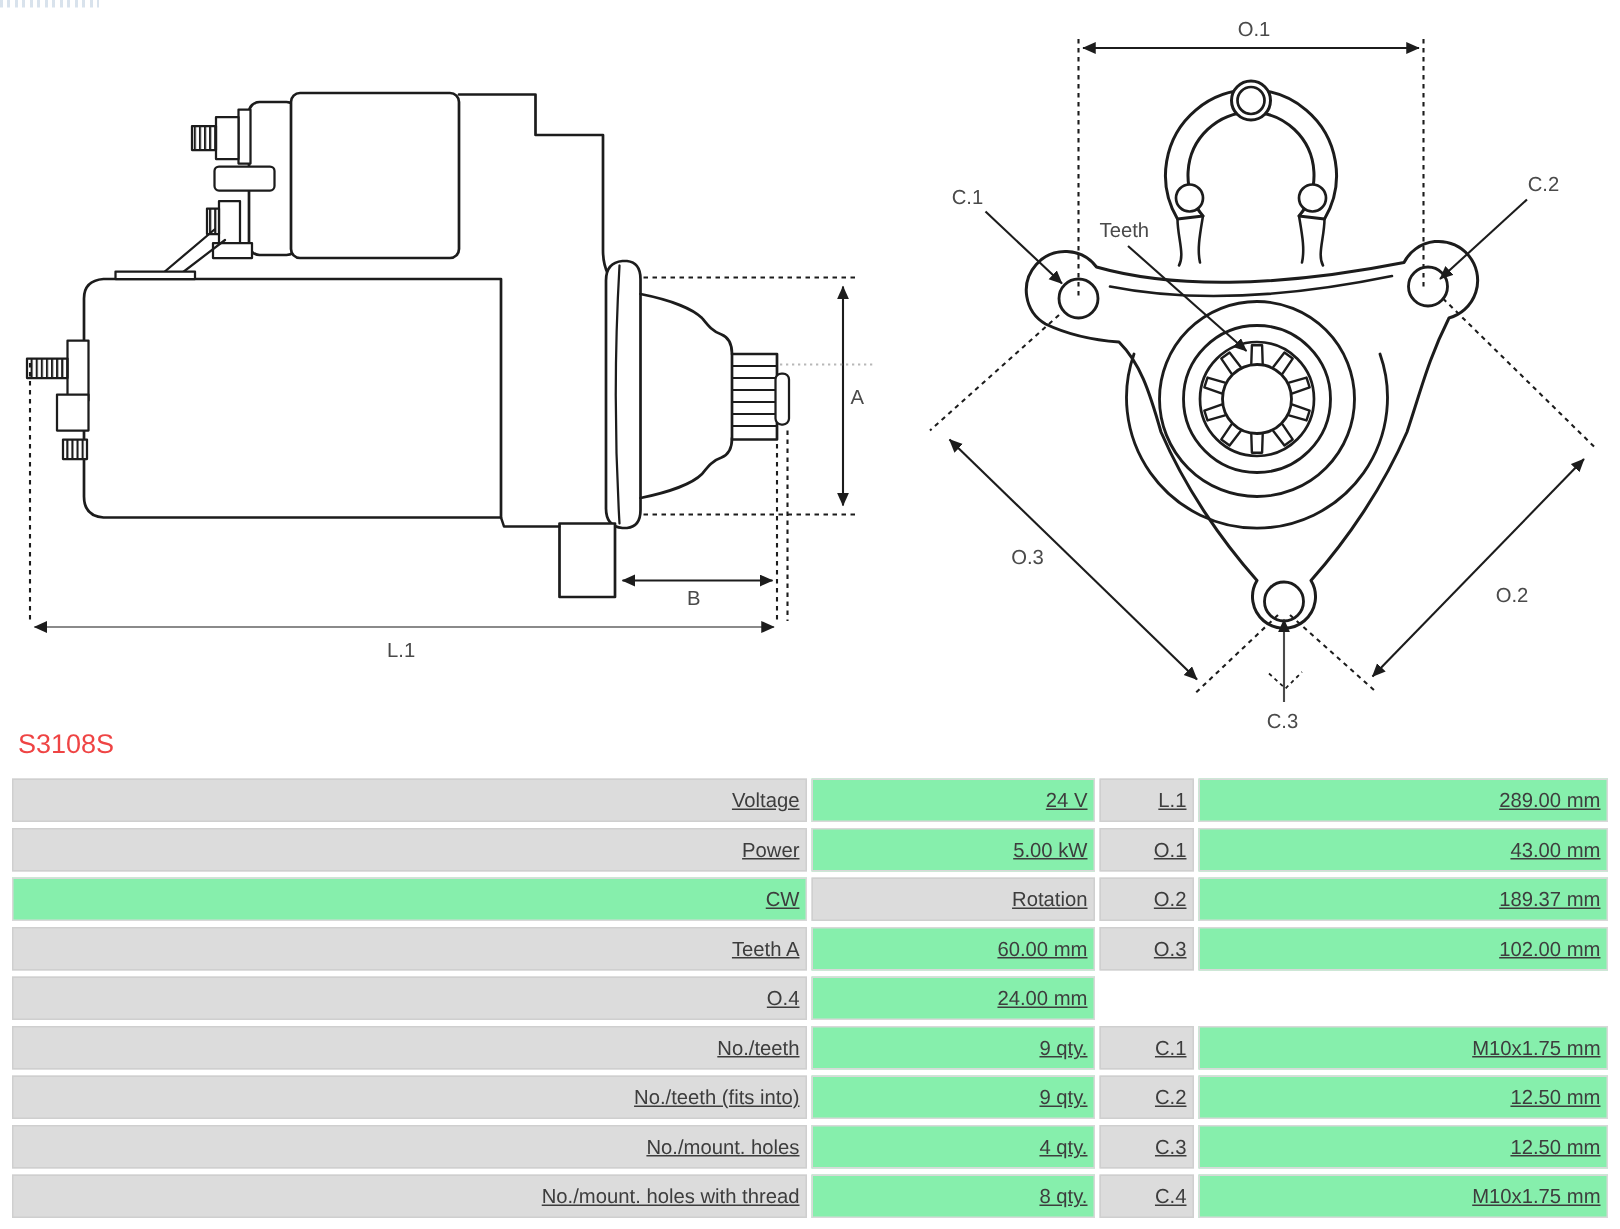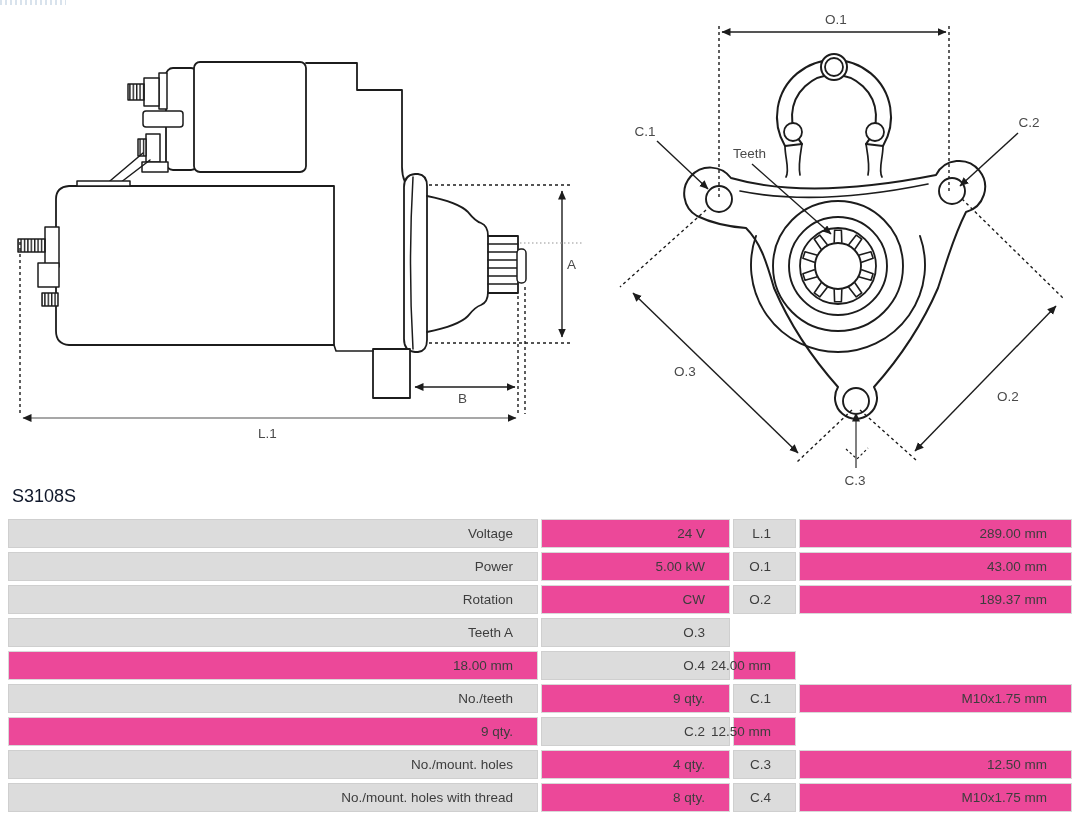--- a/index.html
+++ b/index.html
@@ -7,28 +7,28 @@
          font-family:"Liberation Sans","DejaVu Sans",sans-serif;}
   
   #watermark{position:absolute;left:0;top:0;width:66px;height:5px;opacity:.55;
     background:repeating-linear-gradient(90deg,#b9cbdd 0 2px,transparent 2px 5px);}
   
   .drawing{position:absolute;}
   #side-view{left:0;top:0;width:600px;height:460px;}
   #front-view{left:600px;top:0;width:480px;height:500px;}
   svg text{font-family:"Liberation Sans","DejaVu Sans",sans-serif;fill:#4a4a4a;font-size:13.5px;}
   
-  #part-title{position:absolute;left:12px;top:486px;font-size:18px;color:#0f172a;}
+  #part-title{position:absolute;left:12px;top:486px;font-size:18px;color:#ef4444;}
   
   #spec-table{position:absolute;left:8px;top:519px;width:1064px;display:flex;flex-direction:column;gap:4px;}
   .spec-row{display:grid;grid-template-columns:530px 189px 63px 1fr;gap:3px;height:29px;}
-  .cell{display:flex;align-items:center;justify-content:flex-end;padding-right:24px;
-        font-size:13.5px;color:#3d3d3d;box-sizing:border-box;white-space:nowrap;}
+  .cell{display:flex;align-items:center;justify-content:flex-end;padding-right:4px;
+        font-size:13.5px;color:#3d3d3d;box-sizing:border-box;white-space:nowrap;text-decoration:underline;}
   .cell.gray{background:#dcdcdc;border:1px solid #cfcfcf;}
-  .cell.white{background:#ec4899;border:1px solid #d8d8d8;}
+  .cell.white{background:#86efac;border:1px solid #d8d8d8;}
 </style>
 </head>
 <body>
 
 <div id="stage">
 
   <div id="watermark"></div>
 
   <svg id="side-view" class="drawing" viewBox="0 0 600 460" width="600" height="460">
     <defs>
@@ -179,41 +179,43 @@
       <div class="cell gray">L.1</div>
       <div class="cell white">289.00 mm</div>
     </div>
     <div class="spec-row">
       <div class="cell gray">Power</div>
       <div class="cell white">5.00 kW</div>
       <div class="cell gray">O.1</div>
       <div class="cell white">43.00 mm</div>
     </div>
     <div class="spec-row">
+      <div class="cell white">CW</div>
       <div class="cell gray">Rotation</div>
-      <div class="cell white">CW</div>
       <div class="cell gray">O.2</div>
       <div class="cell white">189.37 mm</div>
     </div>
     <div class="spec-row">
       <div class="cell gray">Teeth A</div>
+      <div class="cell white">60.00 mm</div>
       <div class="cell gray">O.3</div>
-    </div>
-    <div class="spec-row">
-      <div class="cell white">18.00 mm</div>
+      <div class="cell white">102.00 mm</div>
+    </div>
+    <div class="spec-row">
       <div class="cell gray">O.4</div>
       <div class="cell white">24.00 mm</div>
     </div>
     <div class="spec-row">
       <div class="cell gray">No./teeth</div>
       <div class="cell white">9 qty.</div>
       <div class="cell gray">C.1</div>
       <div class="cell white">M10x1.75 mm</div>
     </div>
     <div class="spec-row">
+      <div class="cell gray">No./teeth (fits into)</div>
       <div class="cell white">9 qty.</div>
       <div class="cell gray">C.2</div>
       <div class="cell white">12.50 mm</div>
     </div>
     <div class="spec-row">
       <div class="cell gray">No./mount. holes</div>
       <div class="cell white">4 qty.</div>
       <div class="cell gray">C.3</div>
       <div class="cell white">12.50 mm</div>
     </div>

